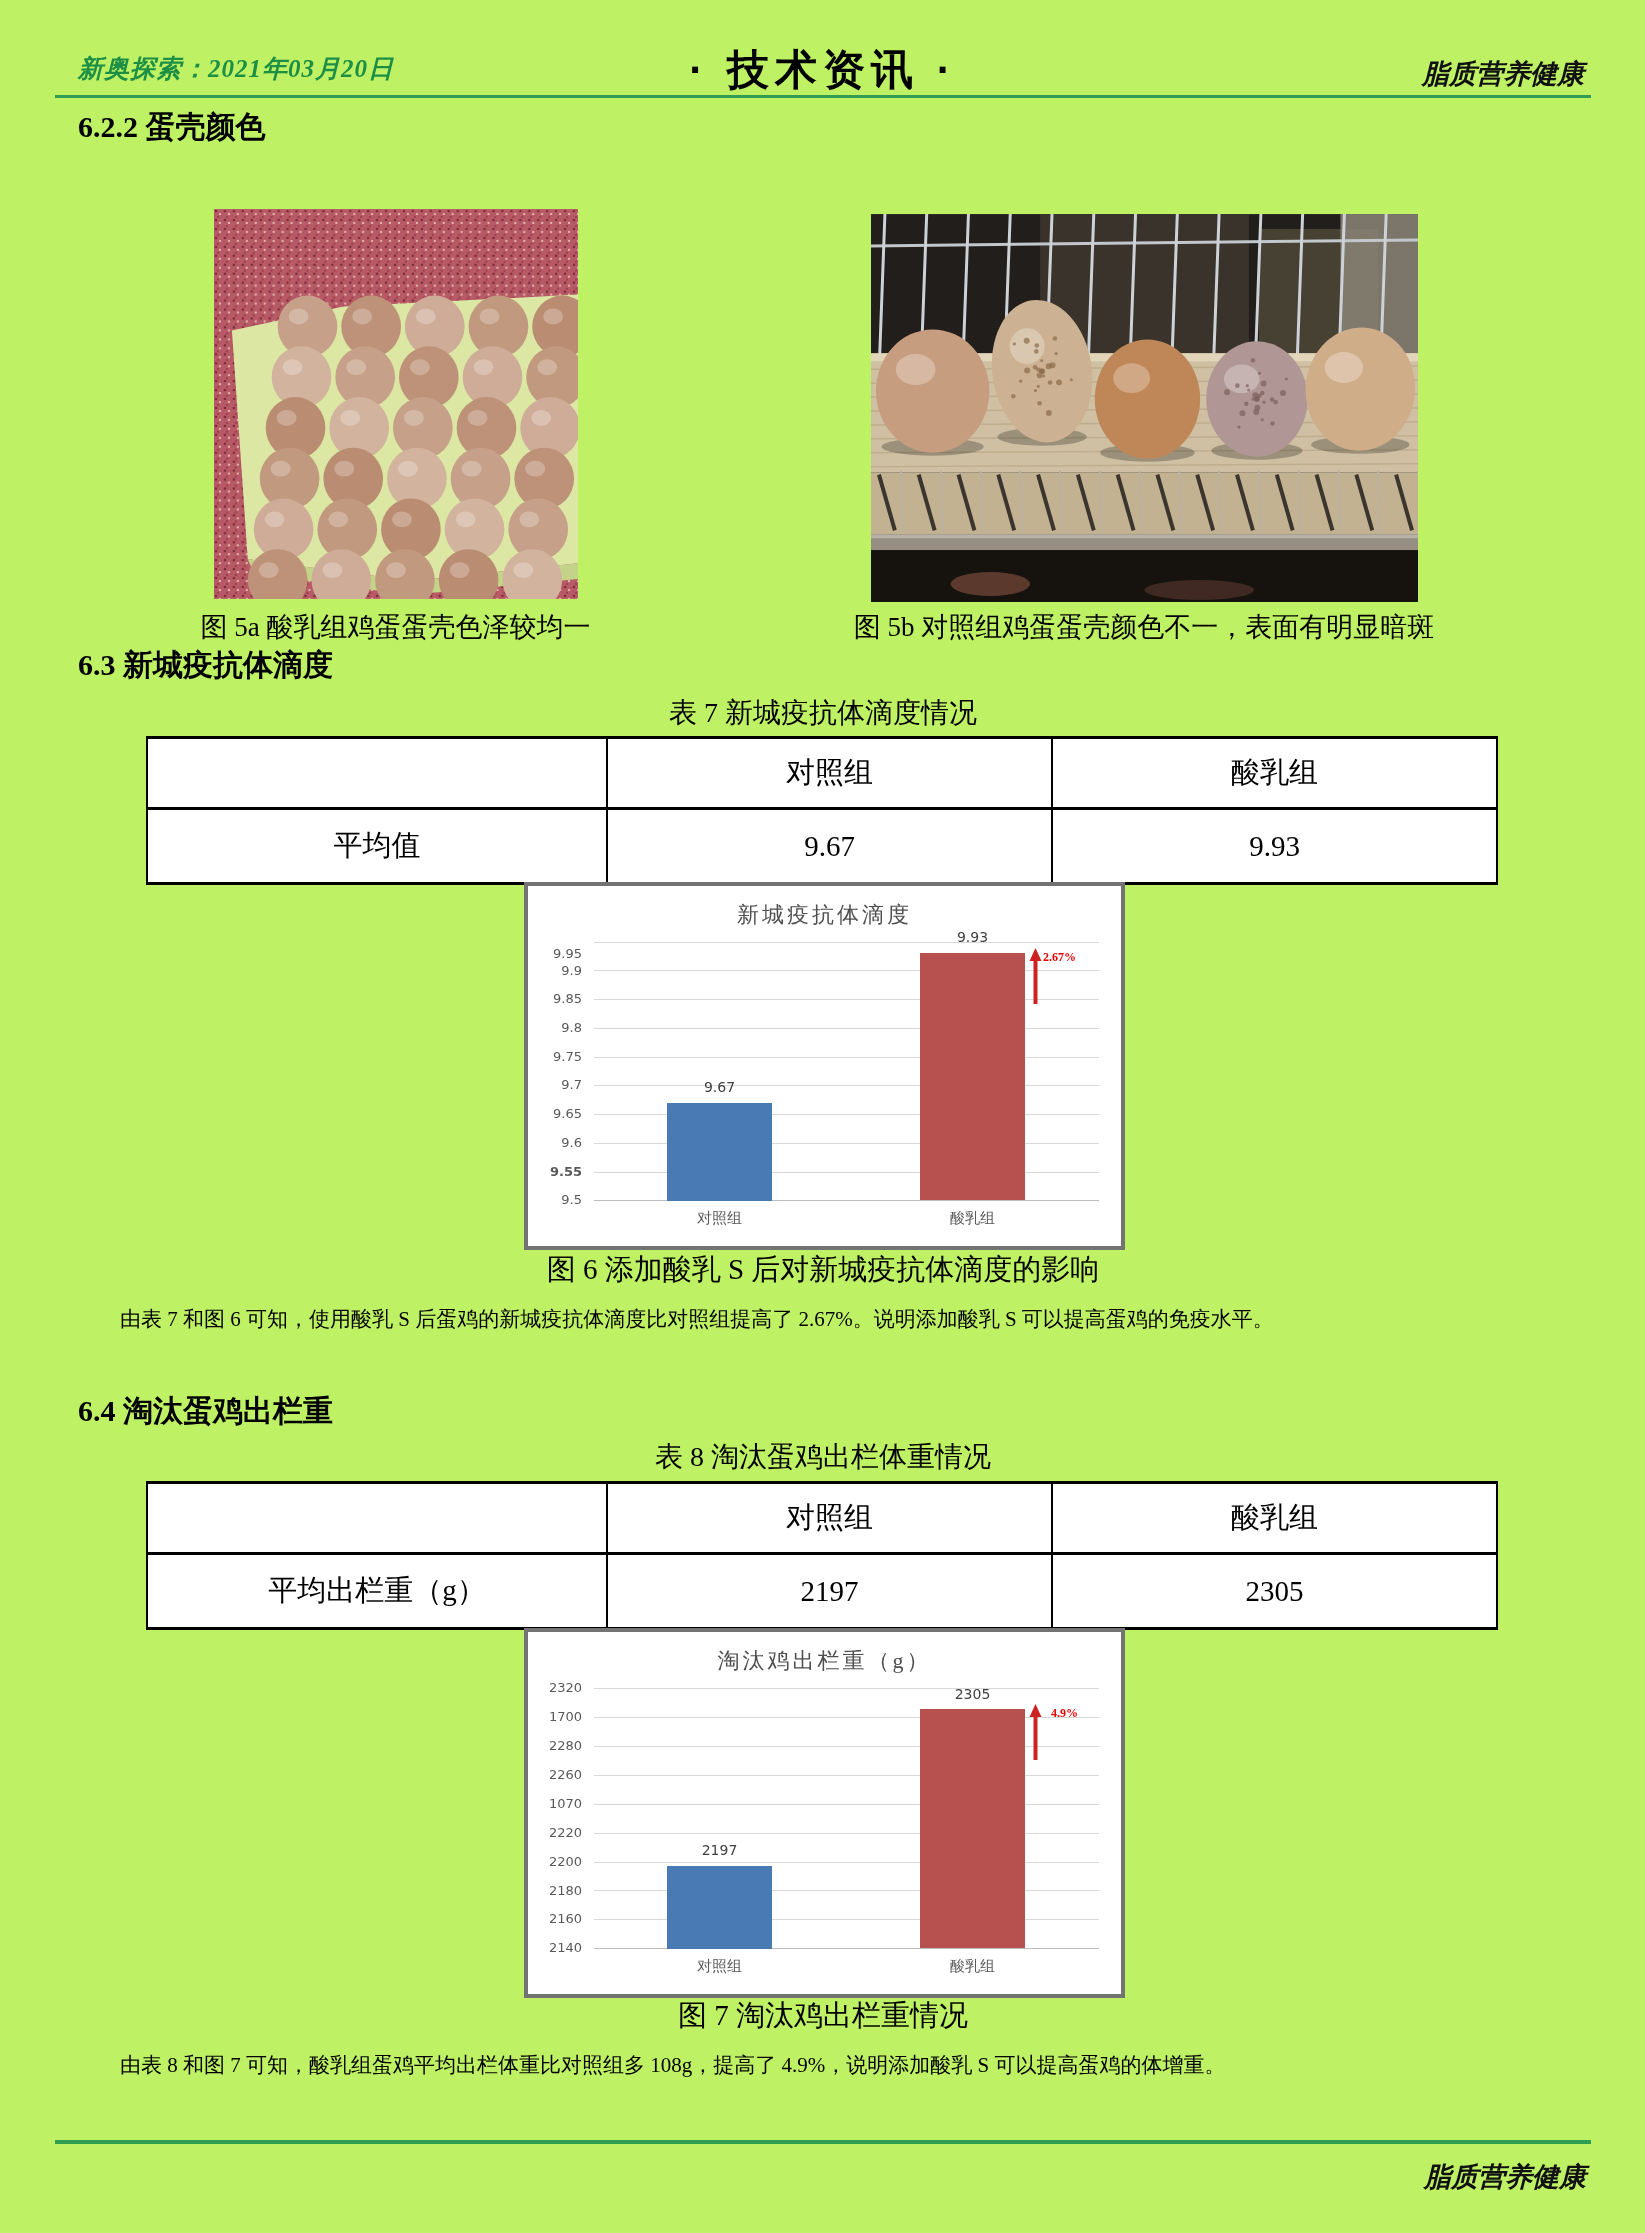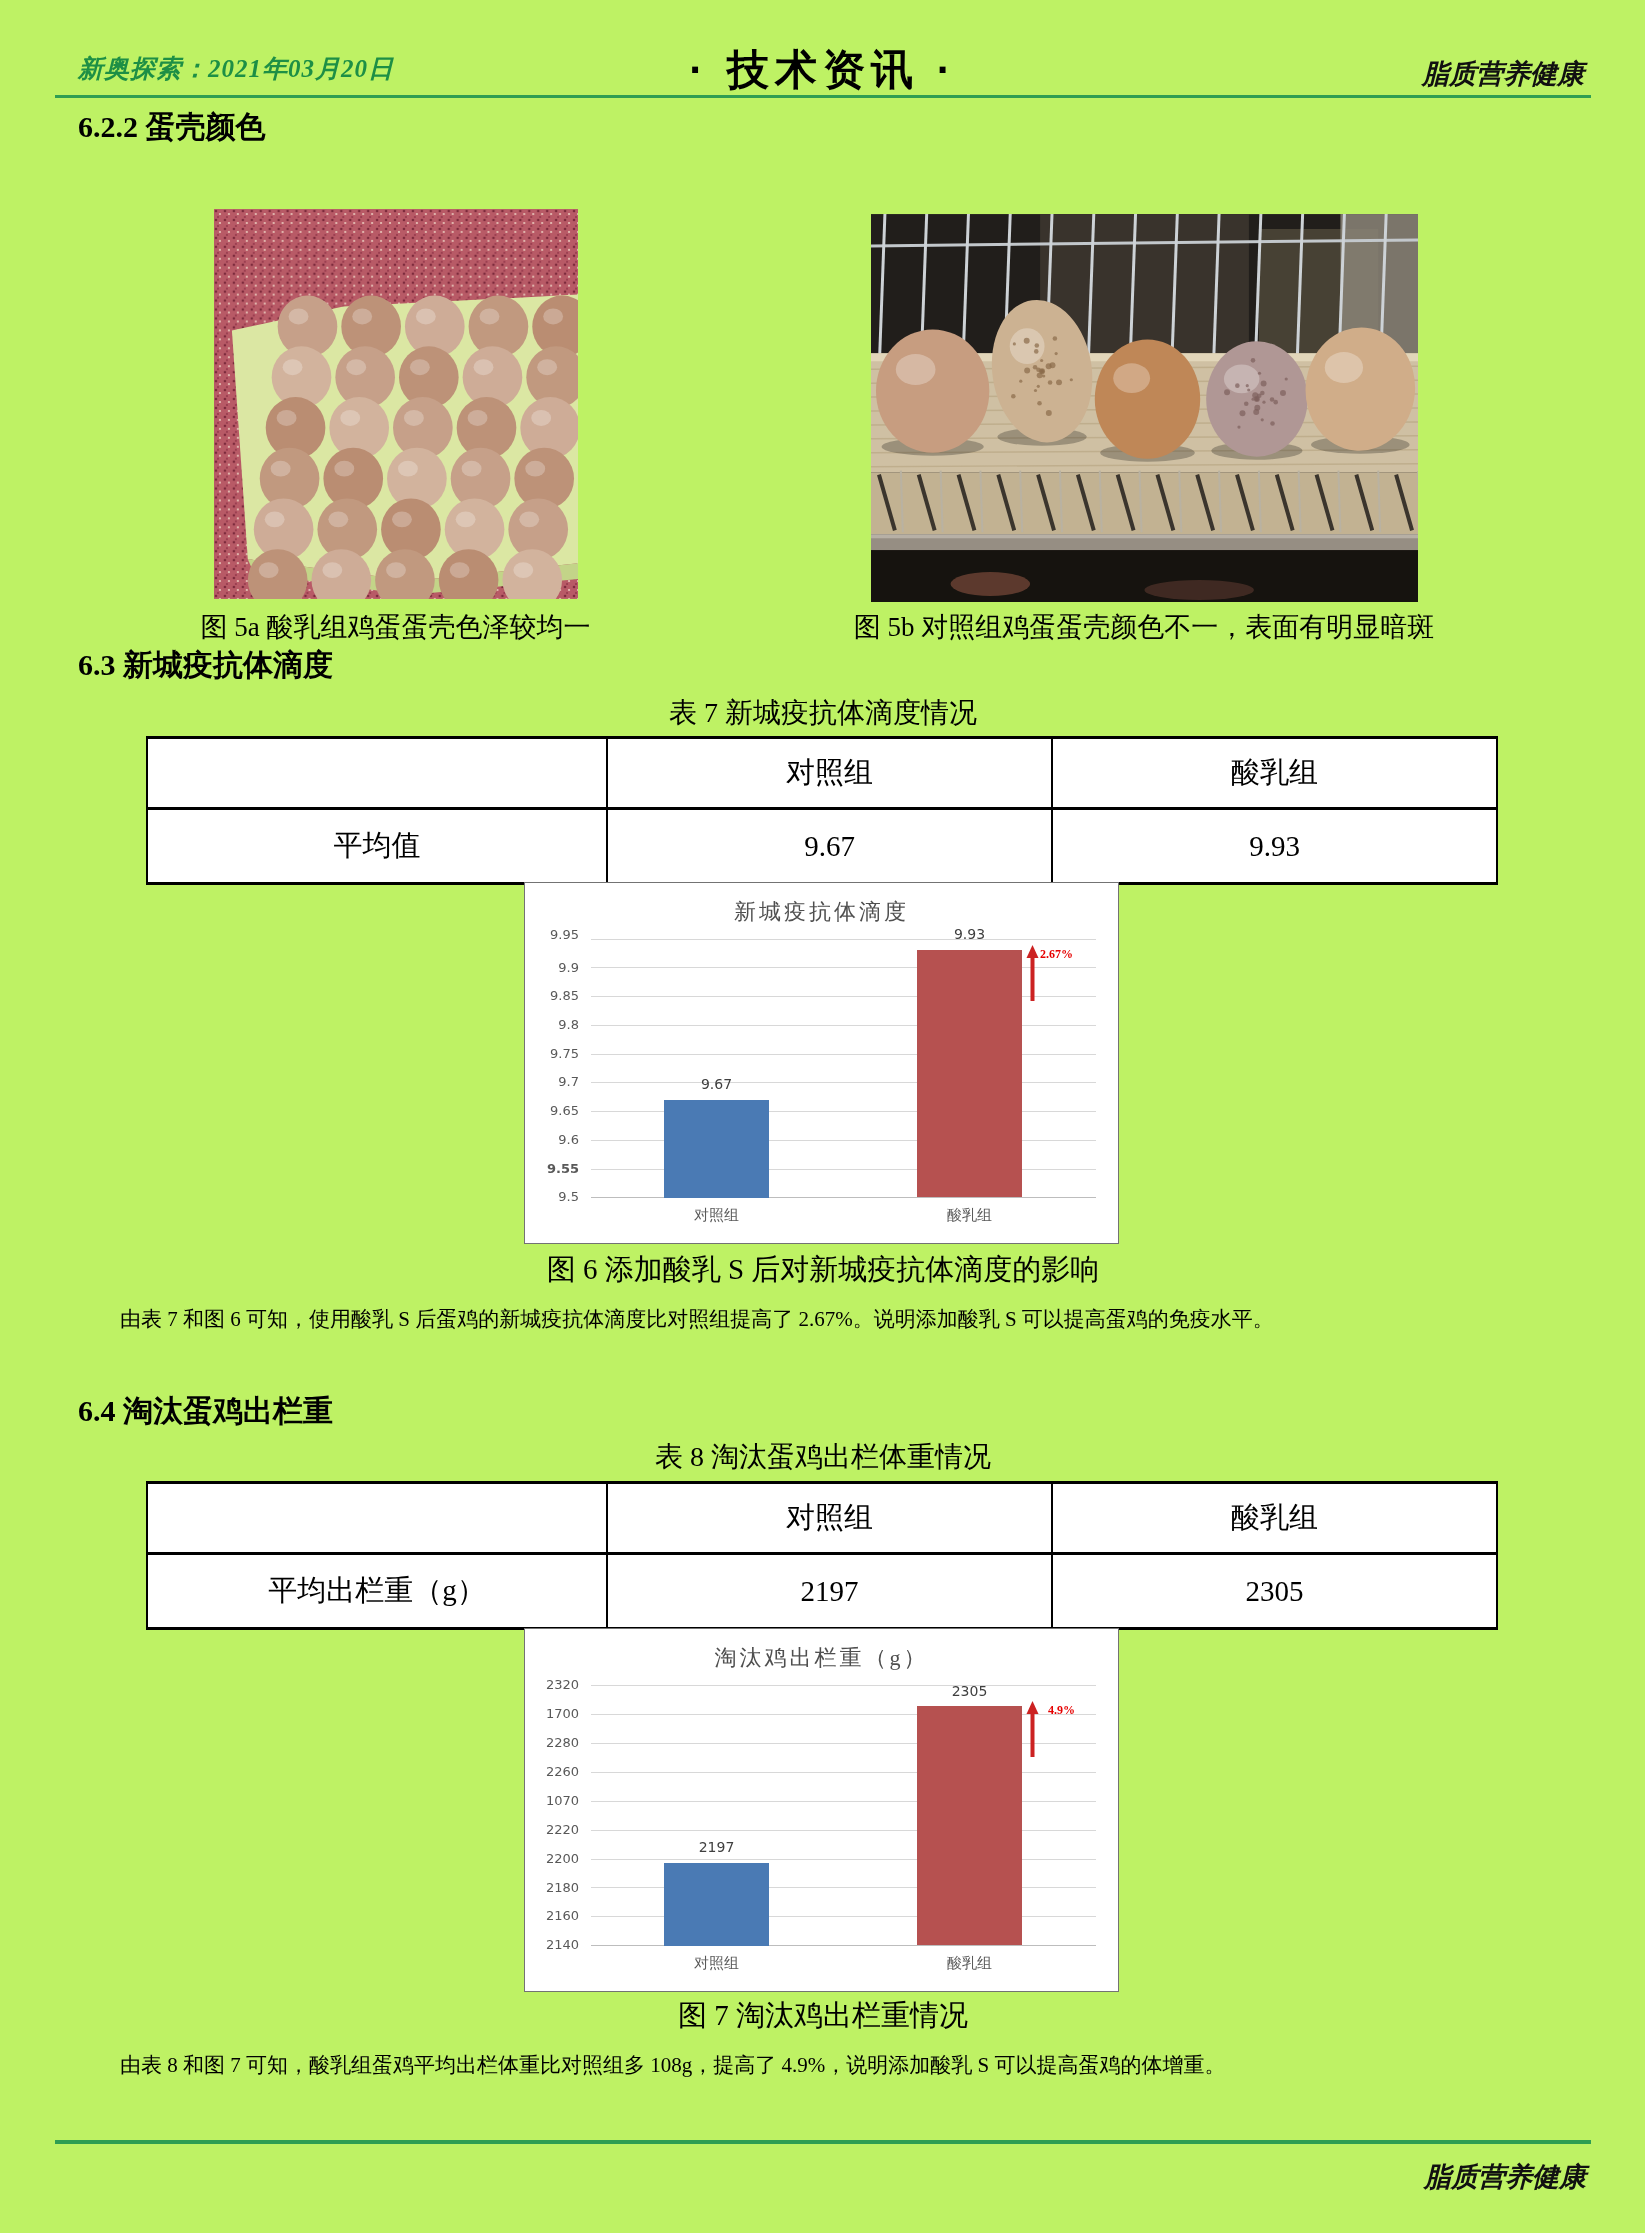--- a/index.html
+++ b/index.html
@@ -23,21 +23,21 @@
   .tbl-title{left:0;width:1646px;text-align:center;font-size:28px;color:#000;}
   .para{left:78px;width:1491px;font-size:21px;line-height:50px;text-align:justify;text-indent:2em;color:#000;}
 
   
   table.doc{border-collapse:collapse;table-layout:fixed;width:1349px;background:#fff;}
   table.doc td{border:2px solid #000;text-align:center;font-size:29px;color:#000;padding:0;}
   table.doc tr.hd td{border-top:3px solid #000;border-bottom:3px solid #000;height:68px;}
   table.doc tr.dt td{border-bottom:3px solid #000;height:72px;}
 
   
-  .chart{background:#fff;border:1px solid #737373;}
+  .chart{background:#fff;border:4px solid #737373;}
   .c-title{position:absolute;left:0;top:14px;width:100%;text-align:center;font-size:22px;color:#4f4f4f;
            letter-spacing:3px;font-family:"Liberation Serif","DejaVu Serif",serif;}
   .gridline{position:absolute;height:1px;background:#d8d8d8;}
   .gridline.base{background:#bdbdbd;}
   .tick{position:absolute;left:0;text-align:right;font-size:13px;color:#595959;
         font-family:"DejaVu Sans","Liberation Sans",sans-serif;}
   .bar{position:absolute;}
   .val-label{position:absolute;width:119px;text-align:center;font-size:14px;color:#3f3f3f;
              font-family:"DejaVu Sans","Liberation Sans",sans-serif;}
   .cat-label{position:absolute;width:119px;text-align:center;font-size:15px;color:#595959;}
@@ -312,21 +312,21 @@
       <div class="tick" style="top: 191px; width: 54px;">9.7</div>
       <div class="gridline" style="left: 66px; width: 505px; top: 171px;"></div>
       <div class="tick" style="top: 163px; width: 54px;">9.75</div>
       <div class="gridline" style="left: 66px; width: 505px; top: 142px;"></div>
       <div class="tick" style="top: 134px; width: 54px;">9.8</div>
       <div class="gridline" style="left: 66px; width: 505px; top: 113px;"></div>
       <div class="tick" style="top: 105px; width: 54px;">9.85</div>
       <div class="gridline" style="left: 66px; width: 505px; top: 84px;"></div>
       <div class="tick" style="top: 77px; width: 54px;">9.9</div>
       <div class="gridline" style="left: 66px; width: 505px; top: 56px;"></div>
-      <div class="tick" style="top: 44px; width: 54px;">9.95</div>
+      <div class="tick" style="top: 60px; width: 54px;">9.95</div>
       <div class="bar" style="left: 139px; width: 105px; top: 217px; height: 98px; background: rgb(74, 122, 180);"></div>
       <div class="val-label" style="left: 132px; top: 193px;">9.67</div>
       <div class="cat-label" style="left: 132px; top: 323px;">对照组</div>
       <div class="bar" style="left: 392px; width: 105px; top: 67px; height: 247px; background: rgb(182, 81, 80);"></div>
       <div class="val-label" style="left: 385px; top: 43px;">9.93</div>
       <div class="cat-label" style="left: 385px; top: 323px;">酸乳组</div>
       <div class="anno" style="left: 501px; top: 62px;">
         <svg width="13" height="56" viewBox="0 0 13 56">
           <polygon points="6.5,0 12.5,13 0.5,13" fill="#cc2222"></polygon>
           <rect x="4.5" y="11" width="4" height="45" fill="#cc2222"></rect>

